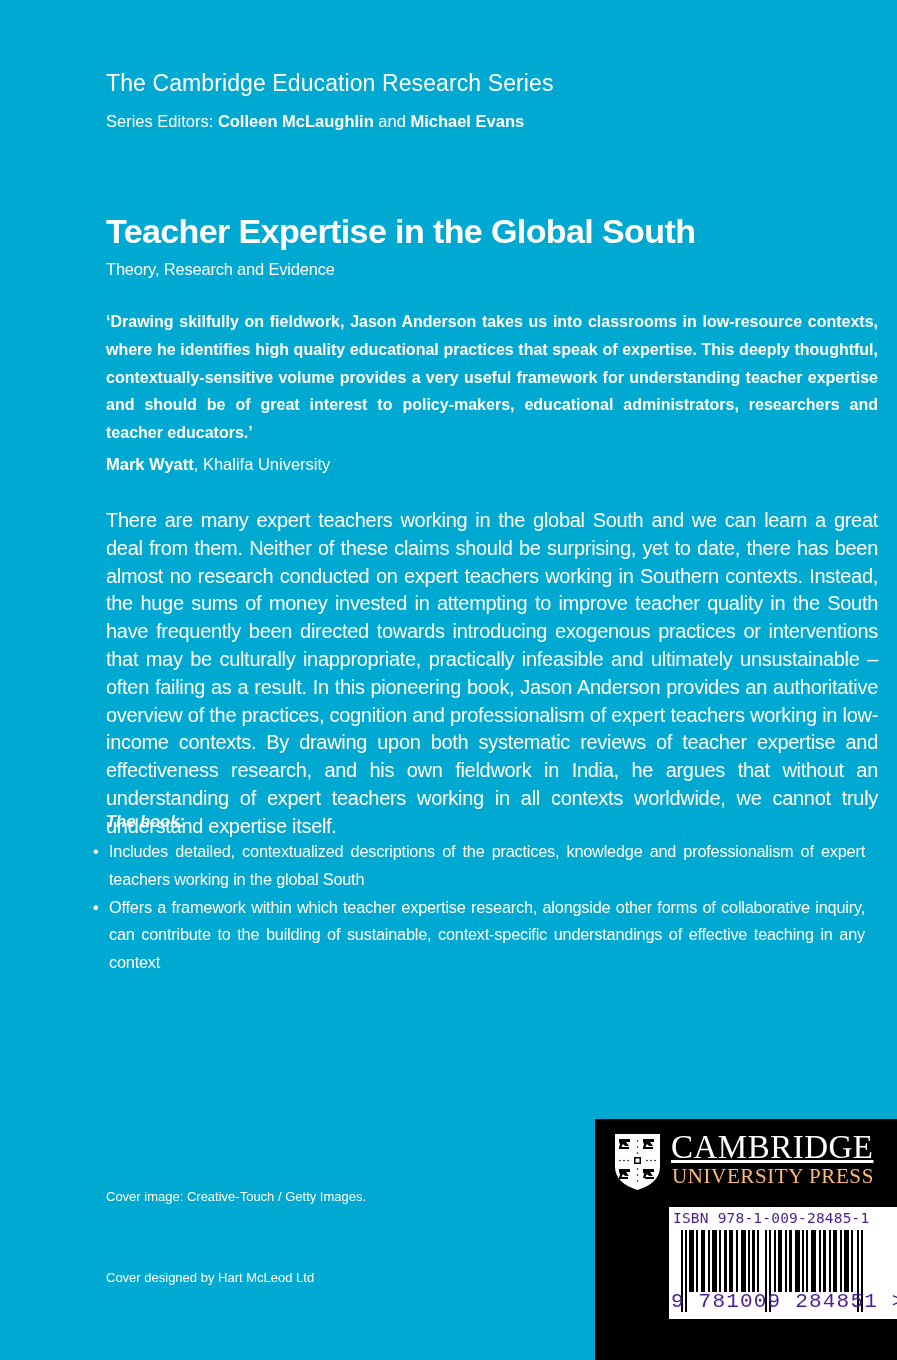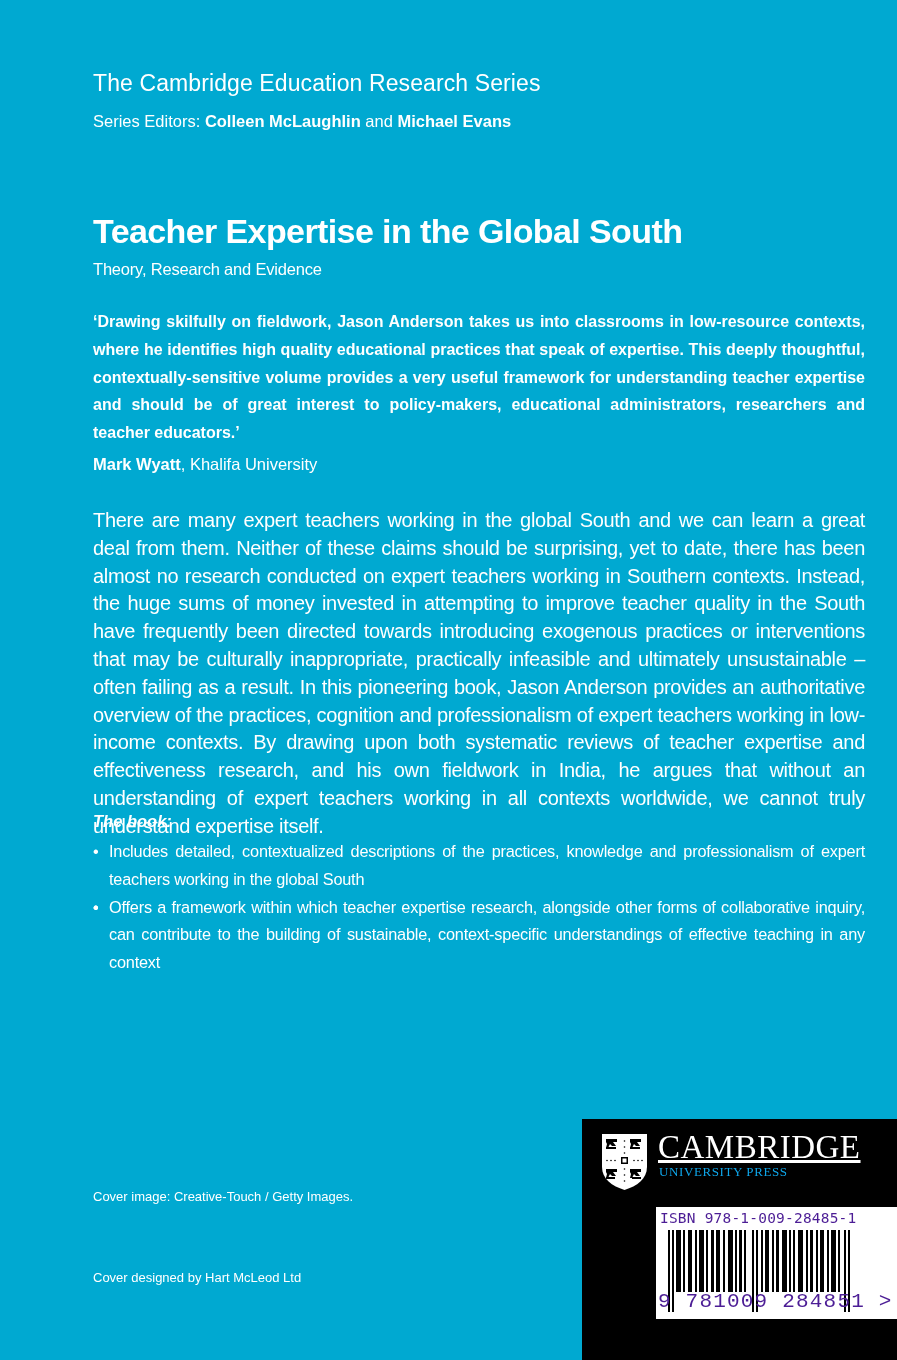--- a/index.html
+++ b/index.html
@@ -4,21 +4,21 @@
   <style>
     html, body { margin: 0; padding: 0; }
     body {
       width: 897px; height: 1360px;
       background: #00a9d1;
       position: relative;
       overflow: hidden;
       font-family: "Liberation Sans", "DejaVu Sans", sans-serif;
       color: #ffffff;
     }
-    .abs { position: absolute; }
+    .abs { position: absolute; margin-left: 13px; }
     .series-title {
       left: 93px; top: 70px;
       font-size: 23px; font-weight: normal; letter-spacing: 0.1px;
       white-space: nowrap;
     }
     .series-editors {
       left: 93px; top: 112px;
       font-size: 16.5px; white-space: nowrap;
     }
     .series-editors b { font-weight: bold; }
@@ -80,22 +80,22 @@
     .press-name-1 {
       position: absolute; left: 76px; top: 10px;
       font-family: "Liberation Serif", "DejaVu Serif", serif;
       font-size: 33px; letter-spacing: 0.5px; white-space: nowrap;
       color: #ffffff;
       text-decoration: underline;
     }
     .press-name-2 {
       position: absolute; left: 77px; top: 45px;
       font-family: "Liberation Serif", "DejaVu Serif", serif;
-      font-size: 13px; letter-spacing: 0.6px; white-space: nowrap;
-      color: #0ea5e9;
+      font-size: 21px; letter-spacing: 0.6px; white-space: nowrap;
+      color: #fdba74;
     }
     .barcode-box {
       position: absolute; left: 74px; top: 88px; width: 242px; height: 112px;
       background: #ffffff; color: #4c1d95;
     }
     .isbn-text {
       position: absolute; left: 4px; top: 3px;
       font-family: "DejaVu Sans Mono", "Liberation Mono", monospace;
       font-size: 14.5px; white-space: nowrap; letter-spacing: 0.2px;
     }

